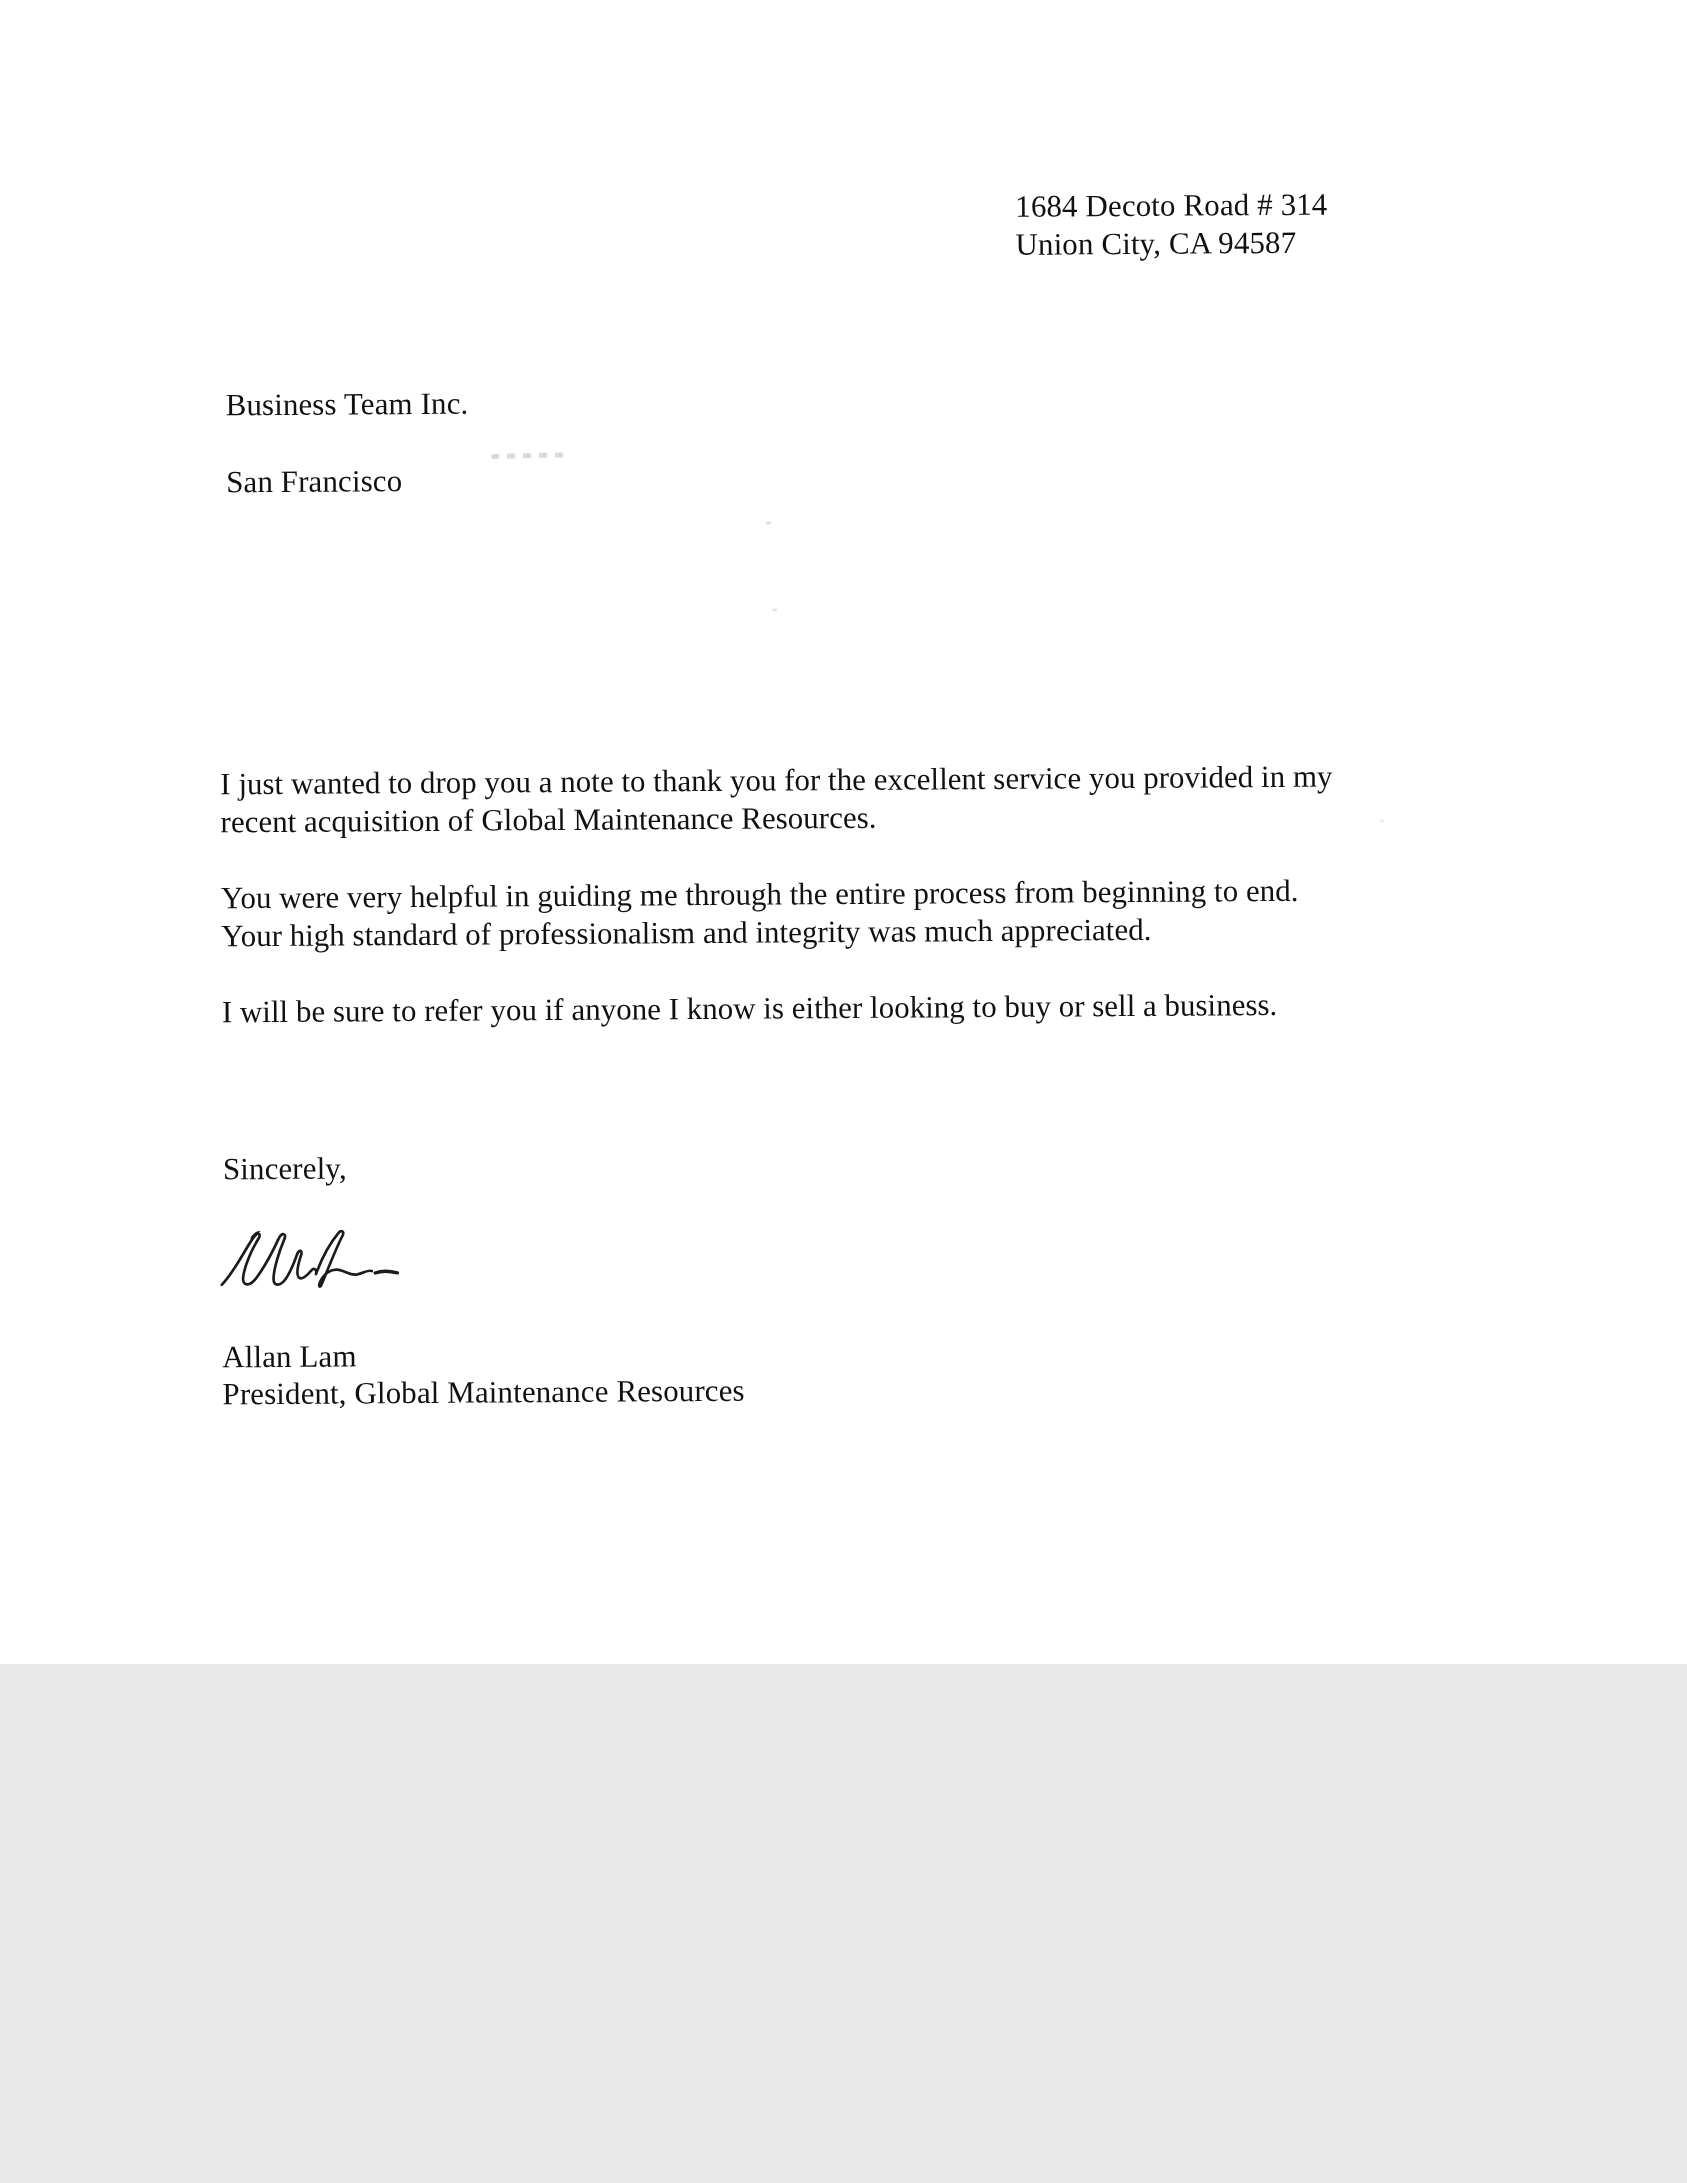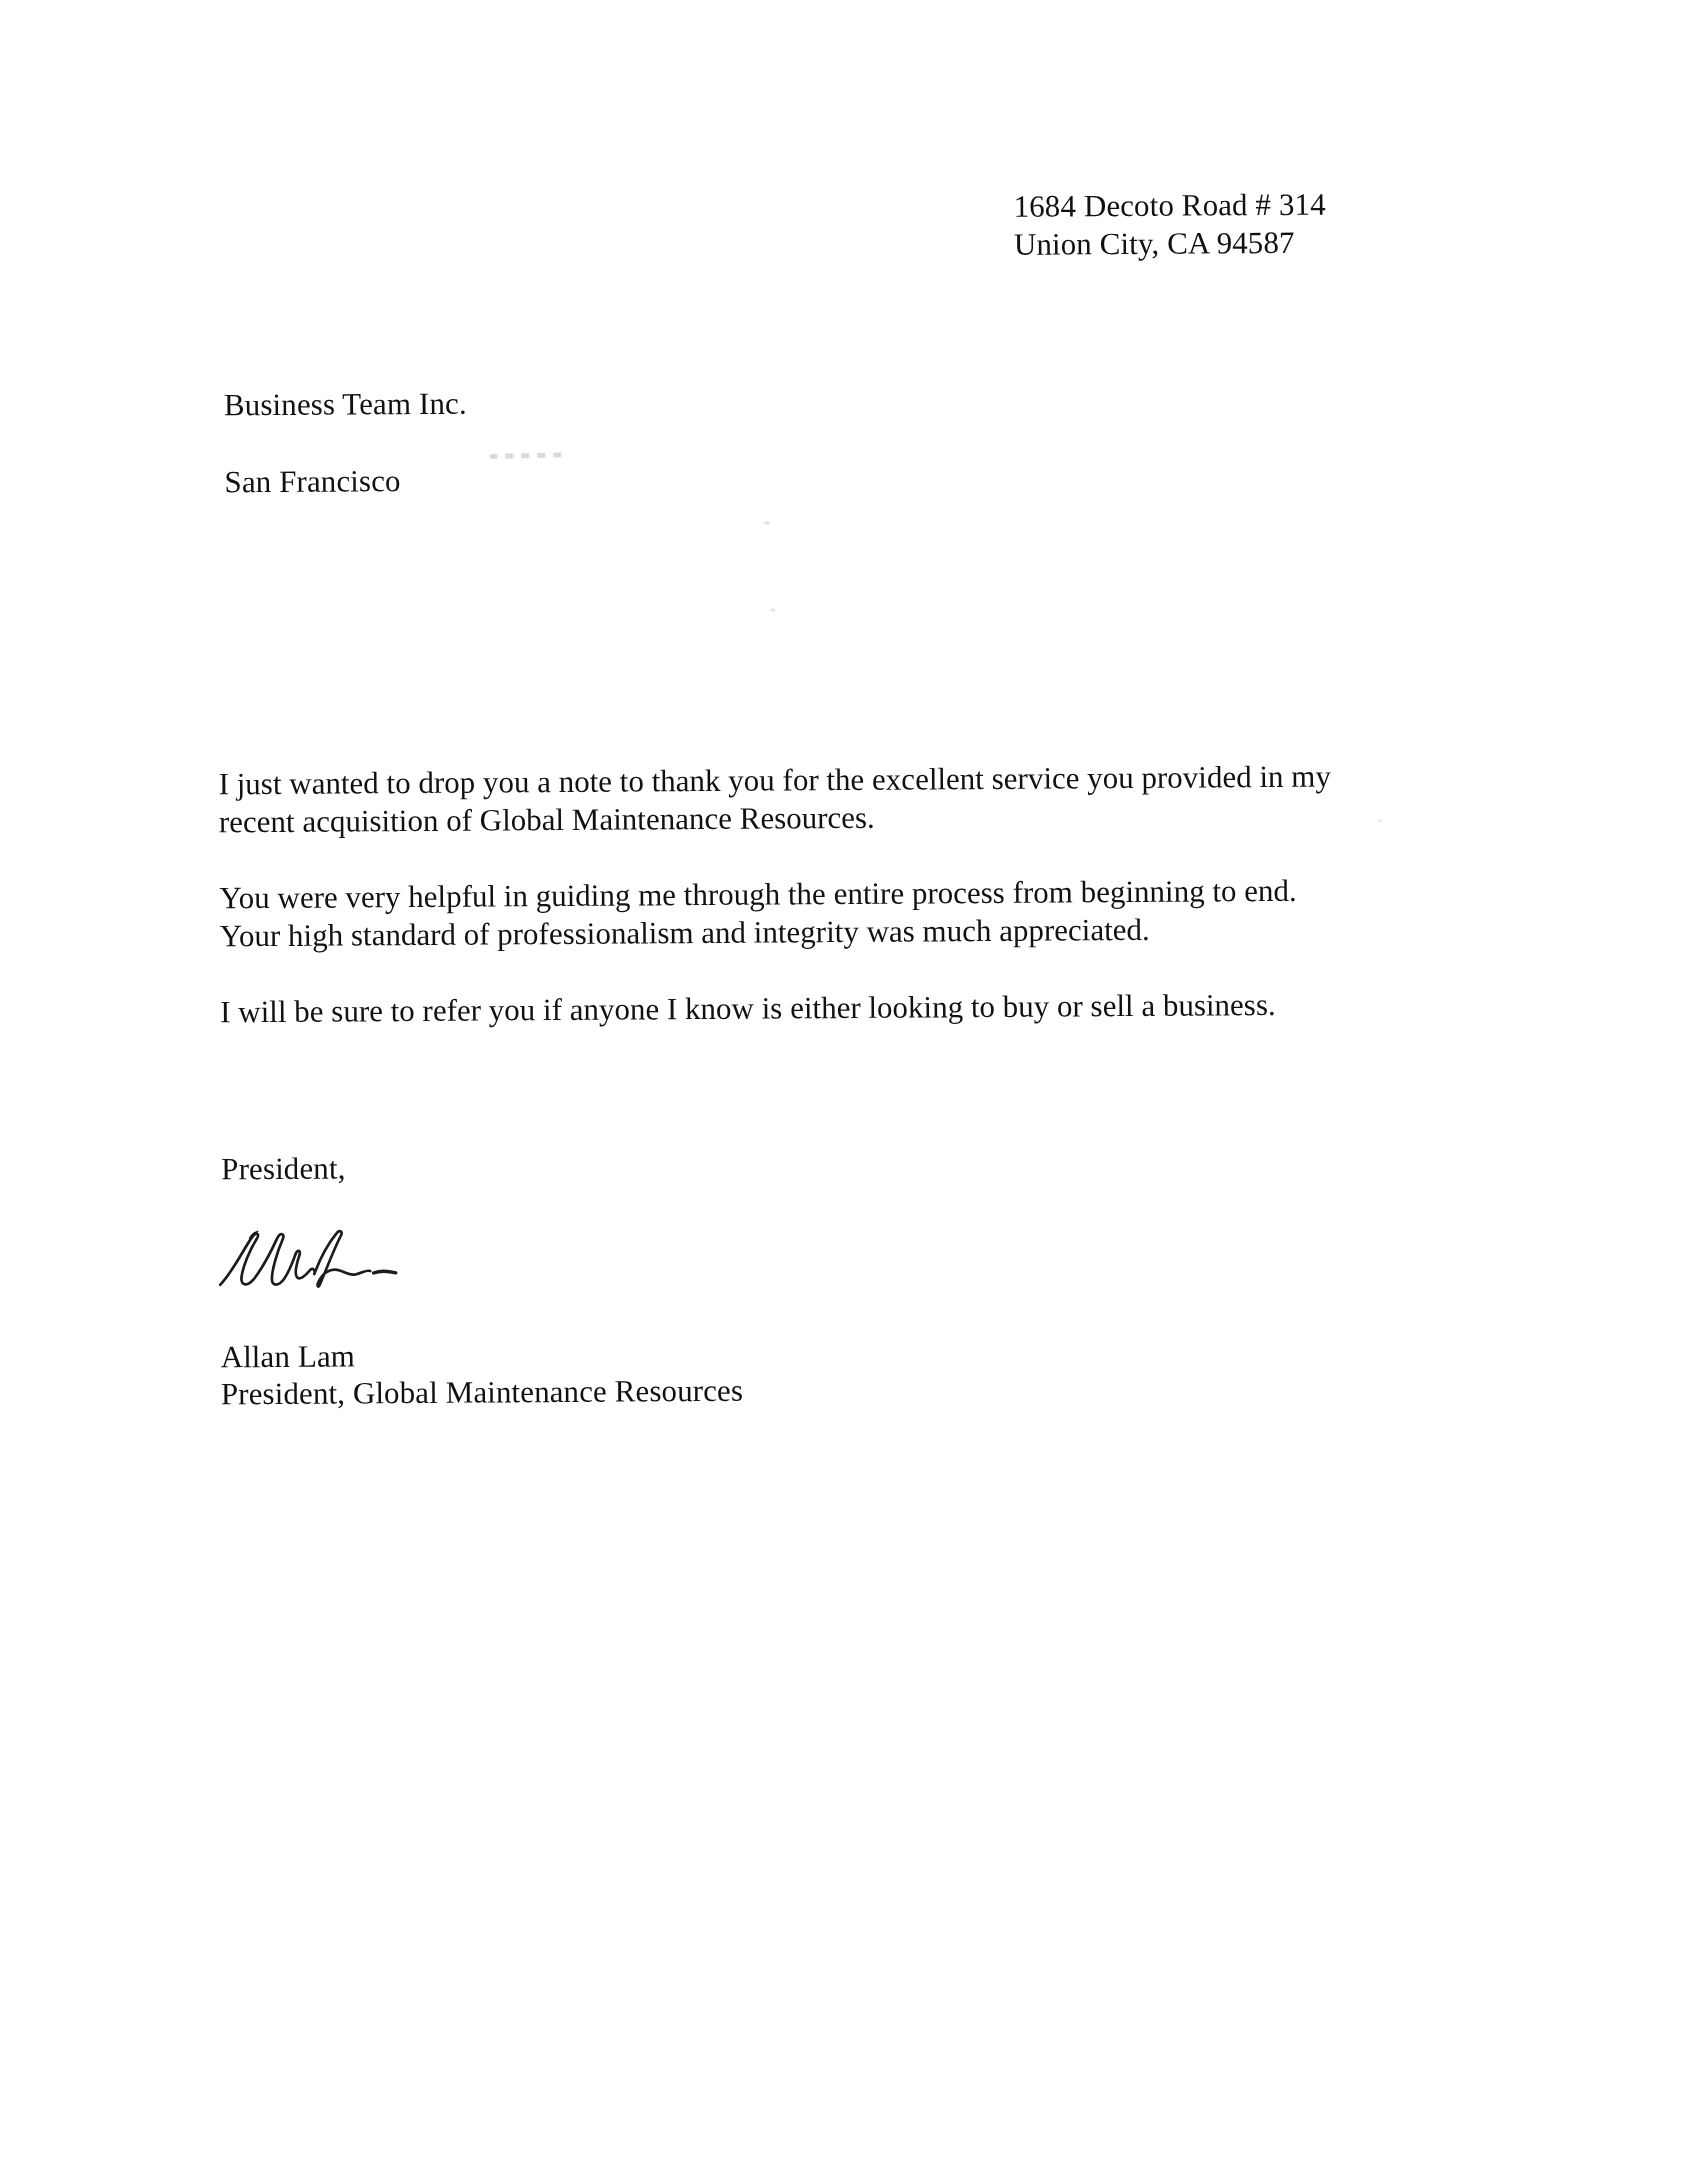--- a/index.html
+++ b/index.html
@@ -3,21 +3,21 @@
 <meta charset="utf-8">
 <style>
   html, body {
     margin: 0;
     padding: 0;
     background: #e8e8e8;
   }
   .page {
     position: relative;
     width: 1687px;
-    height: 2183px;
+    height: 1664px;
     background: #ffffff;
     overflow: hidden;
     font-family: "Liberation Serif", "DejaVu Serif", serif;
     color: #111111;
   }
   .letter-content {
     position: absolute;
     inset: 0;
     transform: rotate(-0.4deg);
     transform-origin: 50% 45%;
@@ -114,21 +114,21 @@
       </div>
       <div class="para">
         <div class="line">You were very helpful in guiding me through the entire process from beginning to end.</div>
         <div class="line">Your high standard of professionalism and integrity was much appreciated.</div>
       </div>
       <div class="para">
         <div class="line">I will be sure to refer you if anyone I know is either looking to buy or sell a business.</div>
       </div>
     </div>
 
-    <div class="txt closing">President,</div>
+    <div class="txt closing">Sincerely,</div>
 
     <svg class="signature-svg" viewBox="0 0 300 110" xmlns="http://www.w3.org/2000/svg" aria-hidden="true">
       <path d="M3,101
                C22,82 38,48 52,29
                C57,23 63,25 58,33
                C47,50 37,74 35,89
                C33,102 43,105 53,93
                C68,74 80,50 88,33
                C93,23 101,25 96,35
                C88,53 80,79 80,93

